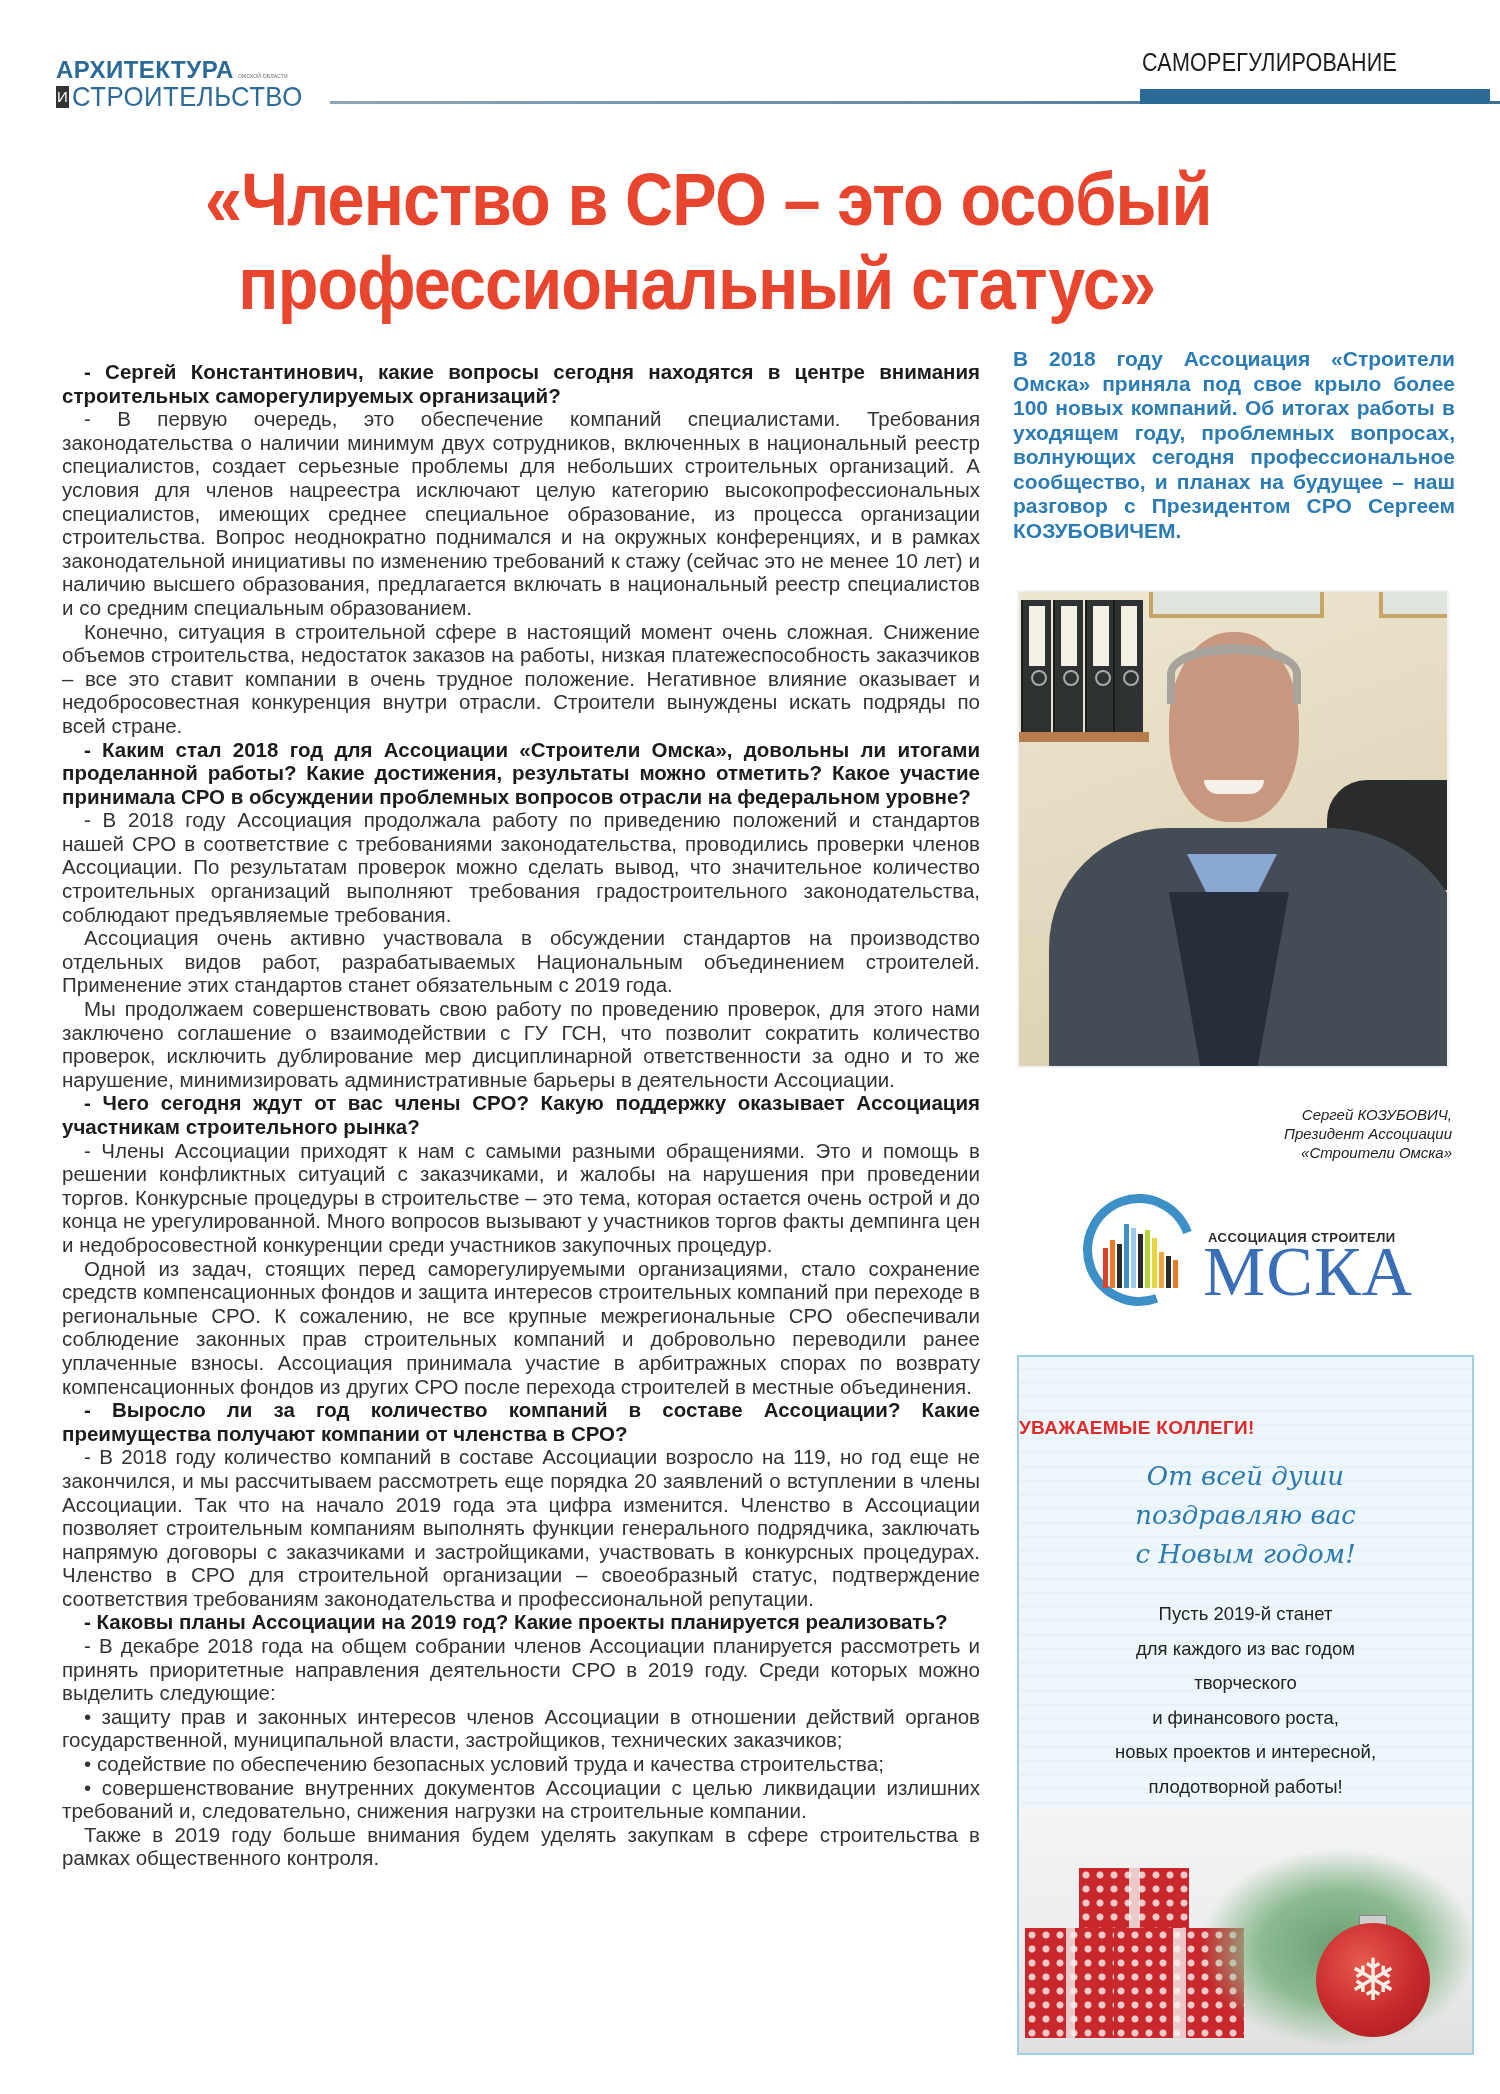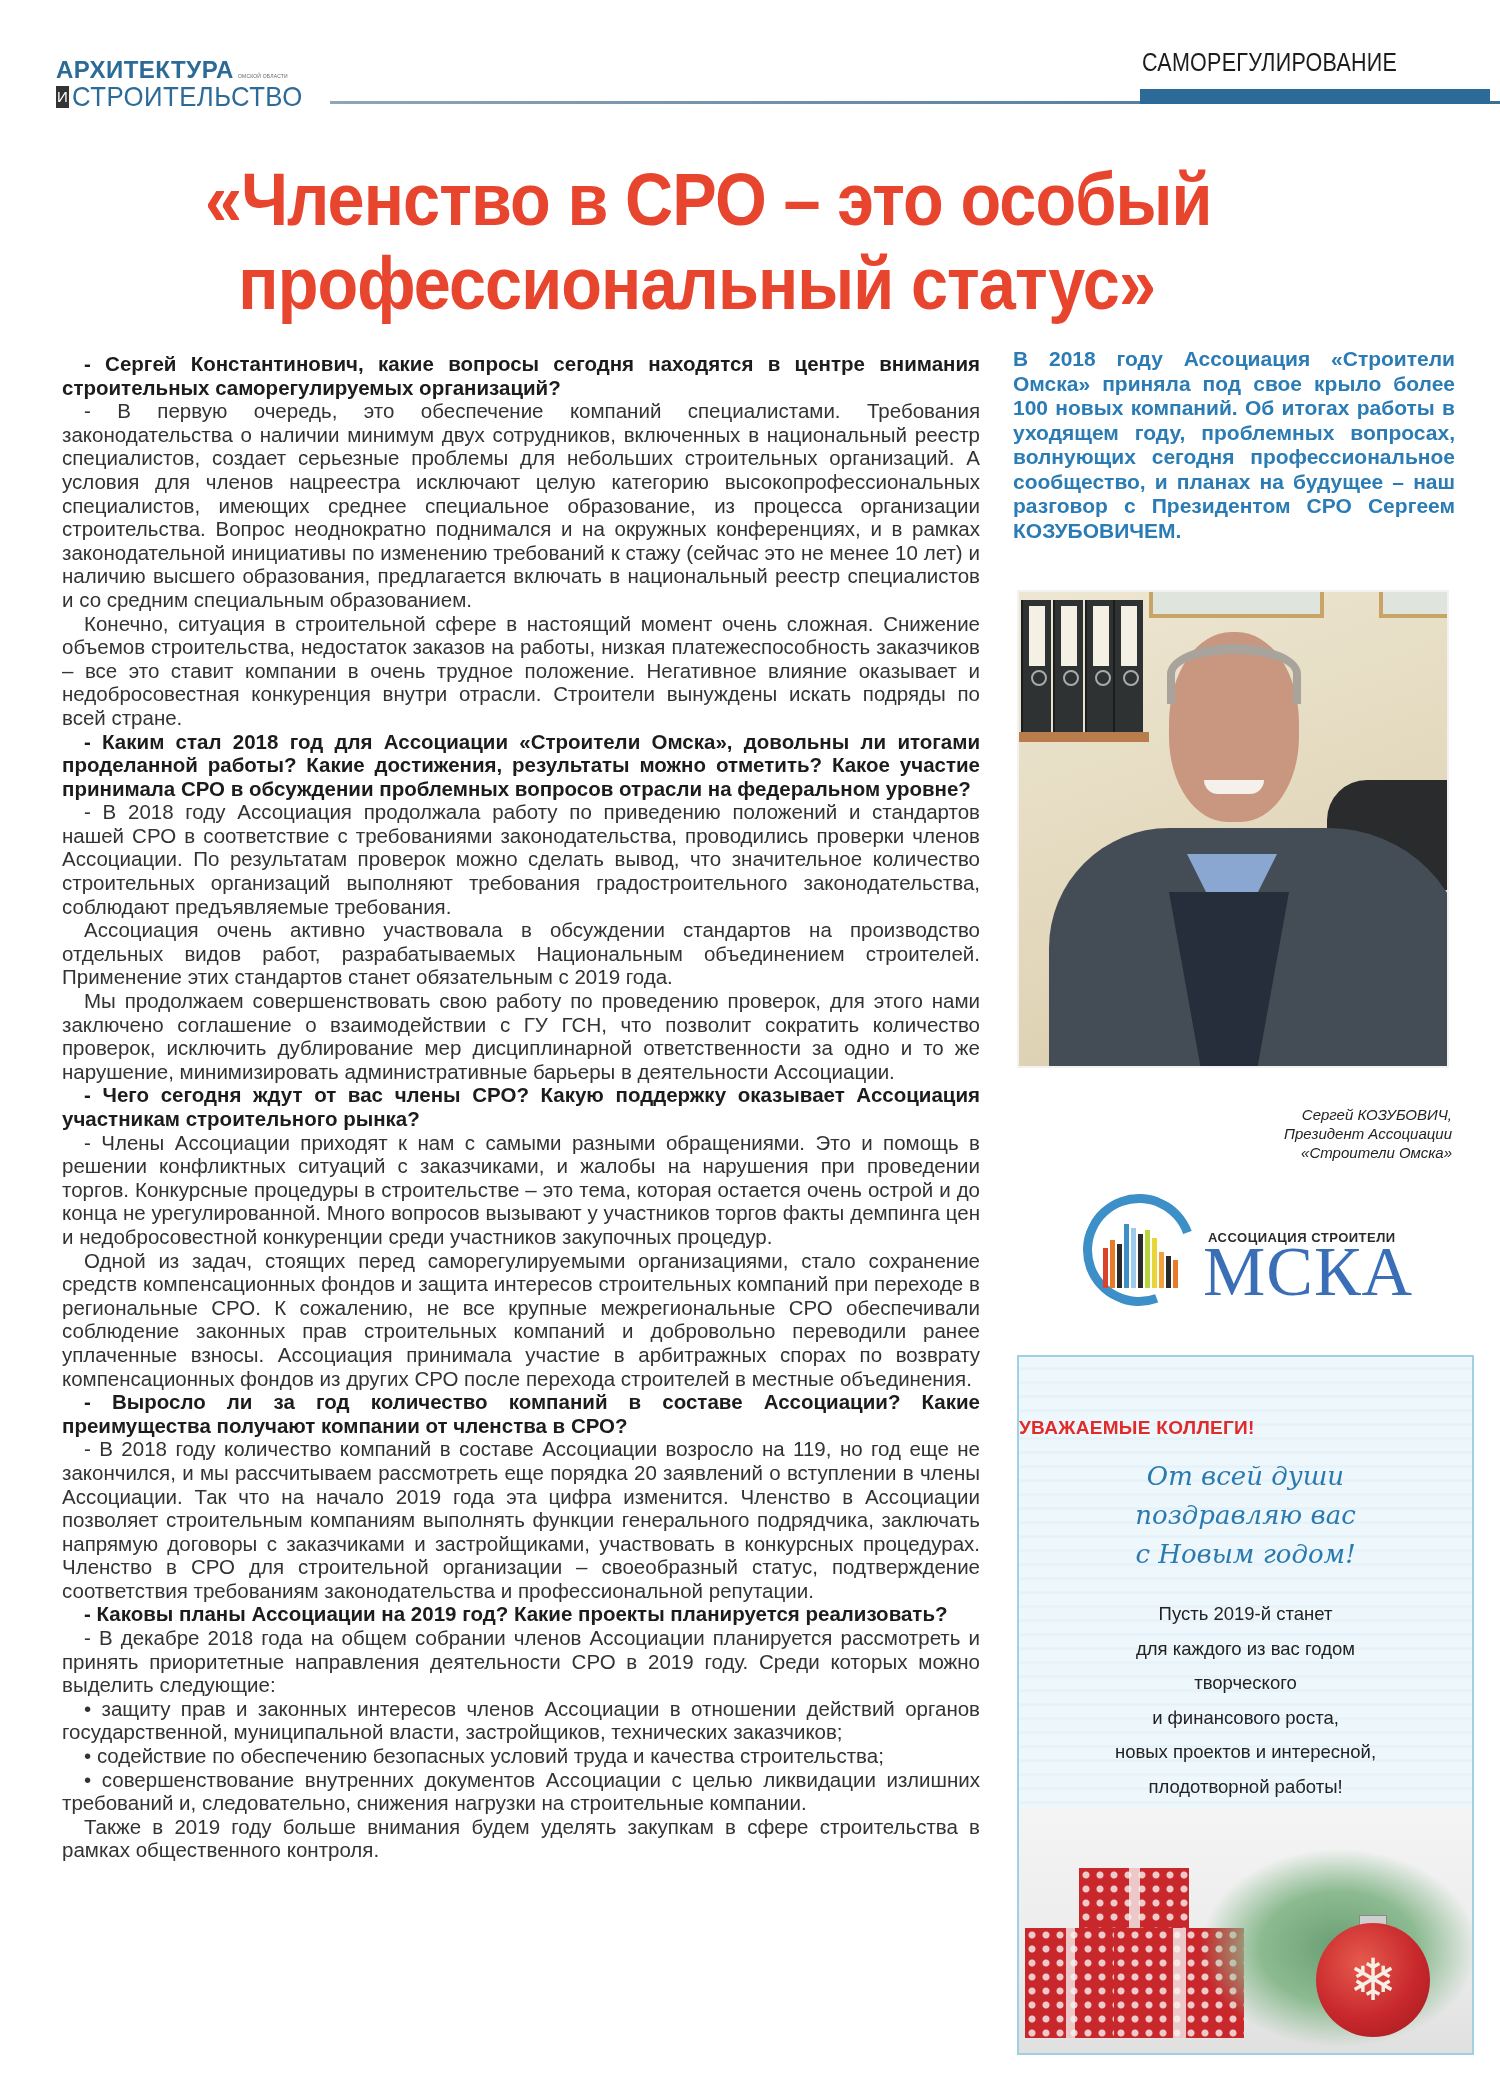--- a/index.html
+++ b/index.html
@@ -18,21 +18,21 @@
   .section-label { position: absolute; left: 1142px; top: 48px; font-size: 25px; color: #1c1c1c; letter-spacing: 0.3px; transform: scaleX(0.86); transform-origin: left; }
   .section-bar { position: absolute; left: 1140px; right: 10px; top: 89px; height: 15px; background: #2c6a97; }
 
   
   .headline { position: absolute; left: 205px; top: 158px; width: 1290px; color: #e8452f; font-family: "Liberation Sans", sans-serif; font-weight: bold; font-size: 74px; line-height: 84px; letter-spacing: -1px; transform: scaleX(0.9); transform-origin: left; }
   .headline .line2 { display: block; padding-left: 37px; }
 
   
   .main { position: absolute; left: 62px; top: 344px; width: 918px; font-family: "Liberation Sans", sans-serif; font-size: 20.5px; line-height: 23.6px; color: #333; text-align: justify; }
   .main .q { font-weight: bold; color: #1c1c1c; text-indent: 22px; }
-  .main .q.first { margin-top: 8px; }
+  .main .q.first { margin-top: 16px; }
   .main p.a { text-indent: 22px; }
   .main .bullet { text-indent: 22px; }
   .main .bullet::before { content: "• "; }
 
   
   .lead { position: absolute; left: 1013px; top: 347px; width: 442px; color: #2b7cb4; font-weight: bold; font-size: 21px; line-height: 24.5px; text-align: justify; }
 
   
   .photo { position: absolute; left: 1017px; top: 590px; width: 432px; height: 478px; background: #e9e3d2; overflow: hidden; border: 2px solid #f2f2f2; }
   .photo .wall { position: absolute; inset: 0; background: linear-gradient(160deg, #ede6d2 0%, #e2d7bb 60%, #d7cba9 100%); }

